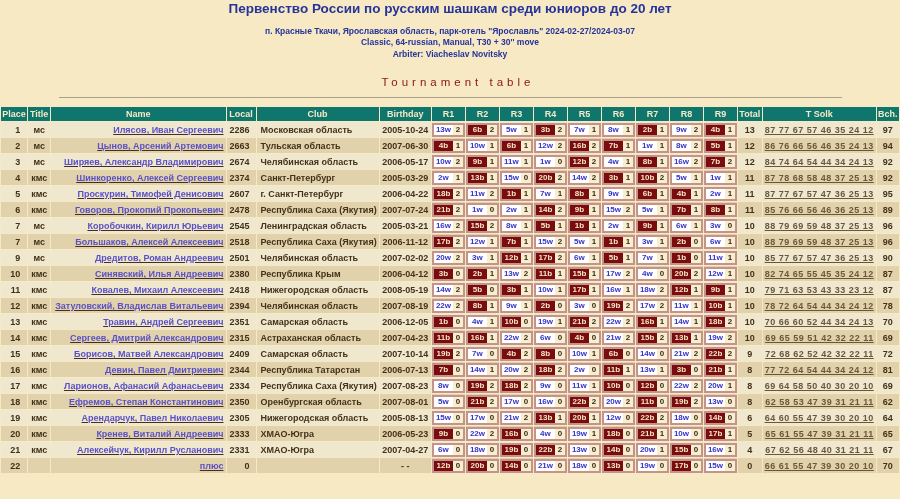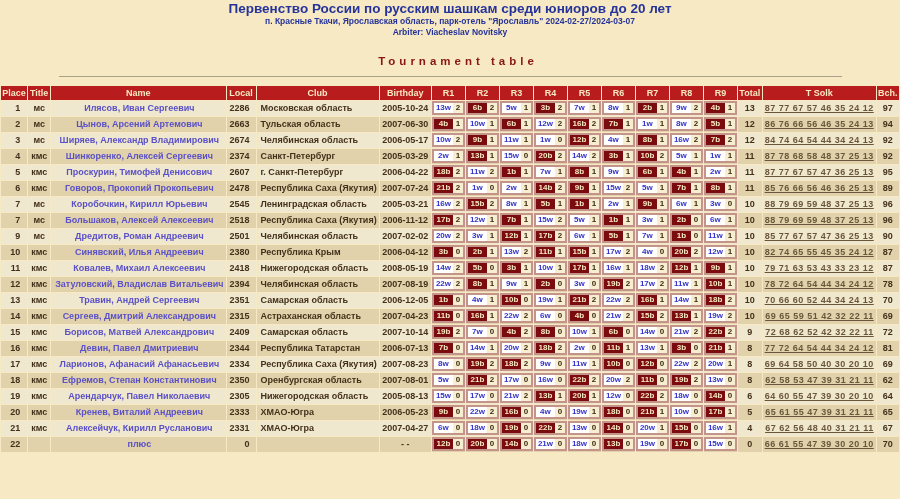--- a/index.html
+++ b/index.html
@@ -7,47 +7,47 @@
     width:900px;height:499px;overflow:hidden;
     background:#F6E9C3;
     font-family:"Liberation Sans",sans-serif;
   }
   .title{
     text-align:center;color:#26339B;font-weight:bold;
     font-size:13.5px;padding-top:1px;
   }
   .subtitle{
     text-align:center;color:#26339B;font-weight:bold;
-    font-size:8.5px;line-height:1.35;
+    font-size:8.5px;margin-top:10px;line-height:1.35;
   }
   .section{
-    text-align:center;color:#8B1511;font-weight:bold;
+    text-align:center;color:#8B1511;font-weight:normal;
     font-size:11.5px;letter-spacing:4px;margin-top:16px;margin-left:16px;
   }
   hr{
     border:none;border-top:1px solid #A9A18C;
     width:87%;margin:9px auto 8px;
   }
   table{
     border-collapse:separate;border-spacing:1px;
     table-layout:fixed;margin:0 auto;
   }
   th{
-    background:#b91c1c;color:#F6E9C3;font-size:9px;
+    background:#0f766e;color:#F6E9C3;font-size:9px;
     padding:2px 1px;white-space:nowrap;overflow:hidden;
   }
   td{
     font-size:9px;font-weight:bold;color:#44311B;
     padding:0 2px;height:15px;white-space:nowrap;overflow:hidden;
   }
   tr.odd td{background:#EFE7CE;}
   tr.even td{background:#E2D2AB;}
   .c-place{text-align:right;padding-right:7px;}
   .c-title{text-align:center;margin-left:8px;}
-  .c-name{text-align:center;padding-left:4px;}
+  .c-name{text-align:right;padding-left:4px;text-decoration:underline;}
   .c-name a{color:#5A50C8;text-decoration:none;cursor:pointer;}
   .c-local{text-align:right;padding-right:6px;}
   .c-club{text-align:left;padding-left:4px;}
   .c-bday{text-align:center;margin-left:32px;}
   .c-r{text-align:center;padding:0;}
   .c-total{text-align:center;}
   .c-tsolk{text-align:right;color:#6A573B;letter-spacing:0.5px;text-decoration:underline;}
   .c-bch{text-align:center;}
   .rbox{
     display:inline-flex;align-items:center;
@@ -66,20 +66,21 @@
     text-align:center;color:#3A2A10;line-height:10px;
   }
 </style>
 </head>
 <body>
 
 <div>
   <div class="title">Первенство России по русским шашкам среди юниоров до 20 лет</div>
   <div class="subtitle">
     <div>п. Красные Ткачи, Ярославская область, парк-отель "Ярославль" 2024-02-27/2024-03-07</div>
+    <div>Classic, 64-russian, Manual, T30 + 30'' move</div>
     <div>Arbiter: Viacheslav Novitsky</div>
   </div>
   <div class="section">Tournament table</div>
   <hr>
 
   <table>
     <colgroup>
       <col style="width:30px">
         <col style="width:30px">
         <col style="width:162px">

